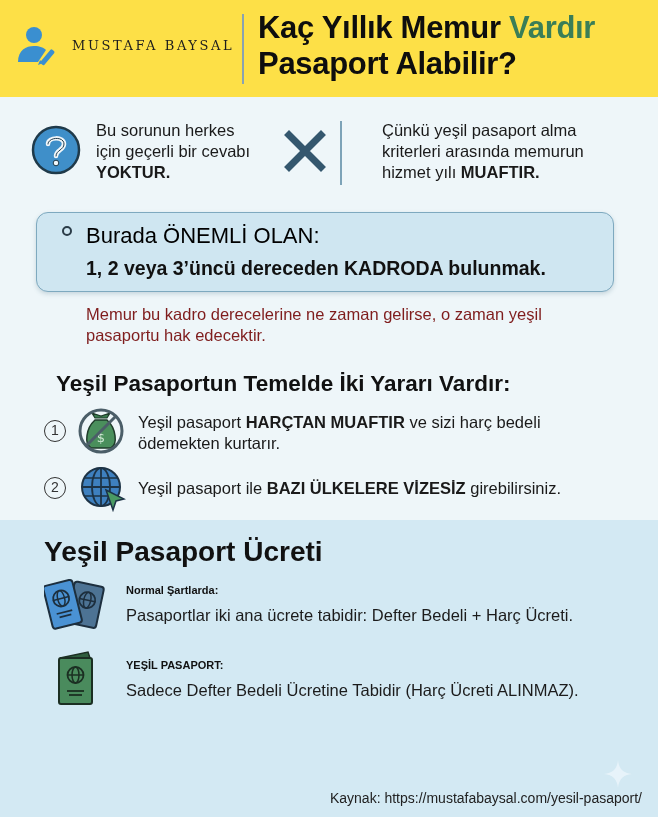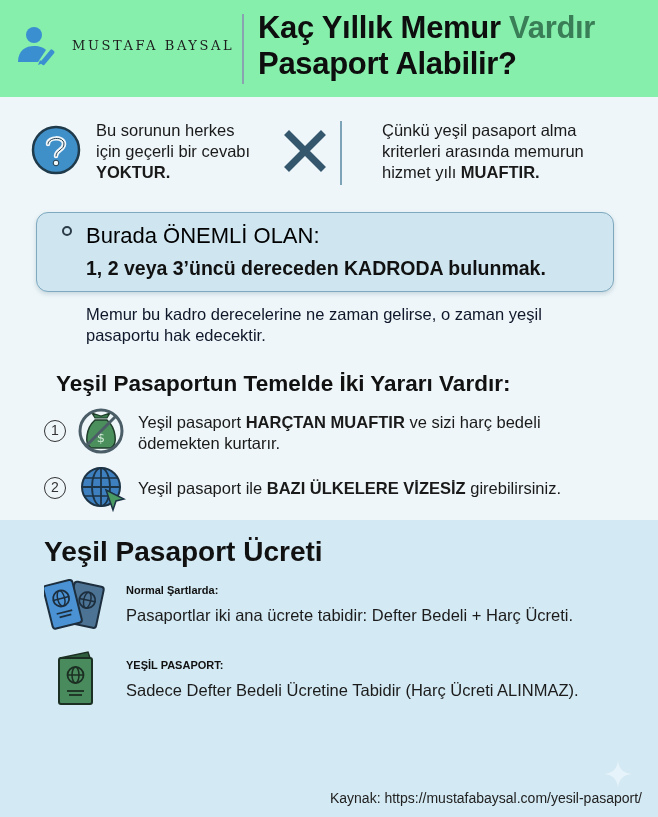--- a/index.html
+++ b/index.html
@@ -5,21 +5,21 @@
   * { box-sizing: border-box; margin: 0; padding: 0; }
   html, body { width: 658px; height: 817px; overflow: hidden; }
   body {
     font-family: "Liberation Sans", "DejaVu Sans", sans-serif;
     color: #161616;
     background: #eef6f9;
     position: relative;
   }
   .header {
     position: absolute; left: 0; top: 0; width: 658px; height: 97px;
-    background: #86efac;
+    background: #fde047;
   }
   .logo-icon { position: absolute; left: 16px; top: 22px; width: 44px; height: 44px; }
   .brand {
     position: absolute; left: 72px; top: 38px;
     font-family: "DejaVu Serif", "Liberation Serif", serif;
     font-size: 13px; letter-spacing: 2.6px; color: #1d1d1d;
   }
   .header-divider {
     position: absolute; left: 242px; top: 14px; width: 2px; height: 70px; background: #8aa3b1;
   }
@@ -56,21 +56,21 @@
   .important-title {
     position: absolute; left: 86px; top: 223px;
     font-size: 22px; font-weight: normal; color: #000000;
   }
   .important-sub {
     position: absolute; left: 86px; top: 257px;
     font-size: 19.5px; font-weight: bold; color: #111;
   }
   .note {
     position: absolute; left: 86px; top: 304px; width: 540px;
-    font-size: 16.5px; line-height: 21px; color: #0f172a;
+    font-size: 16.5px; line-height: 21px; color: #7f1d1d;
   }
 
   .benefits-title {
     position: absolute; left: 56px; top: 371px;
     font-size: 22.5px; font-weight: bold; color: #111;
   }
   .num-circle {
     position: absolute; width: 22px; height: 22px; border: 1.5px solid #333;
     border-radius: 50%; font-size: 14px; text-align: center; line-height: 19px; color: #333;
     background: transparent;

